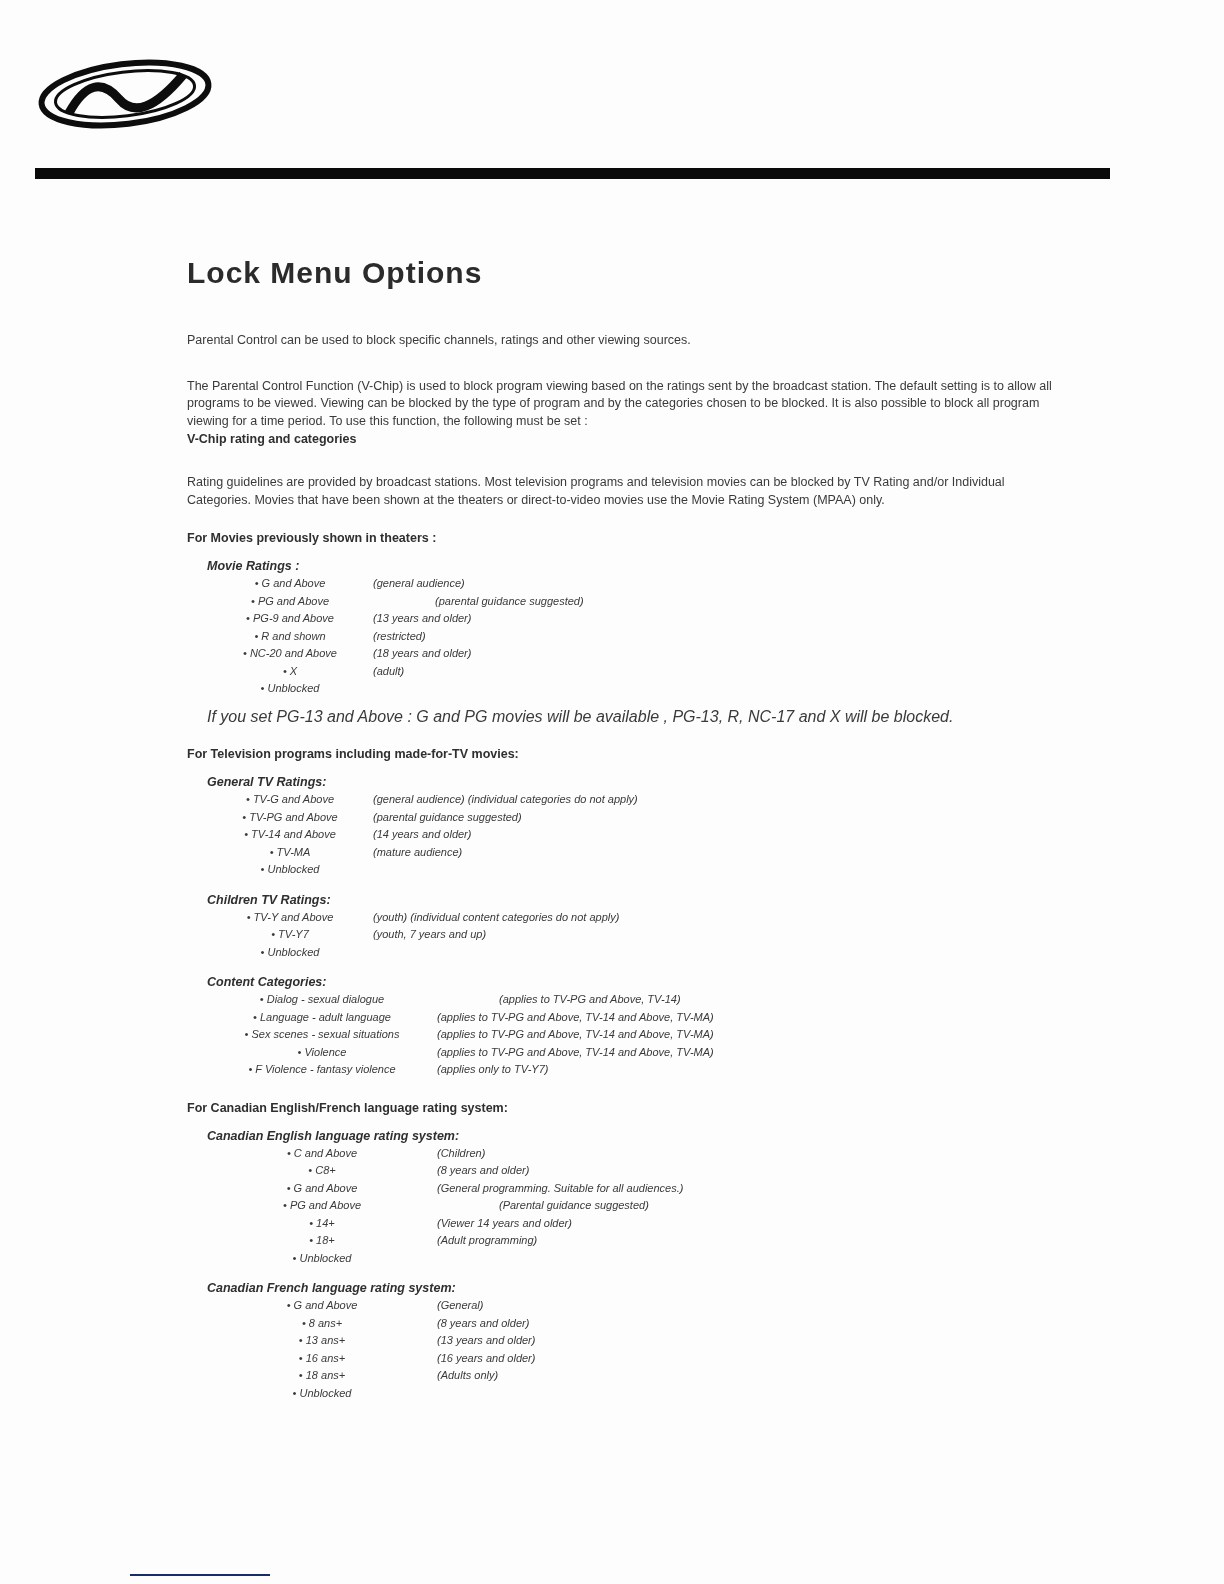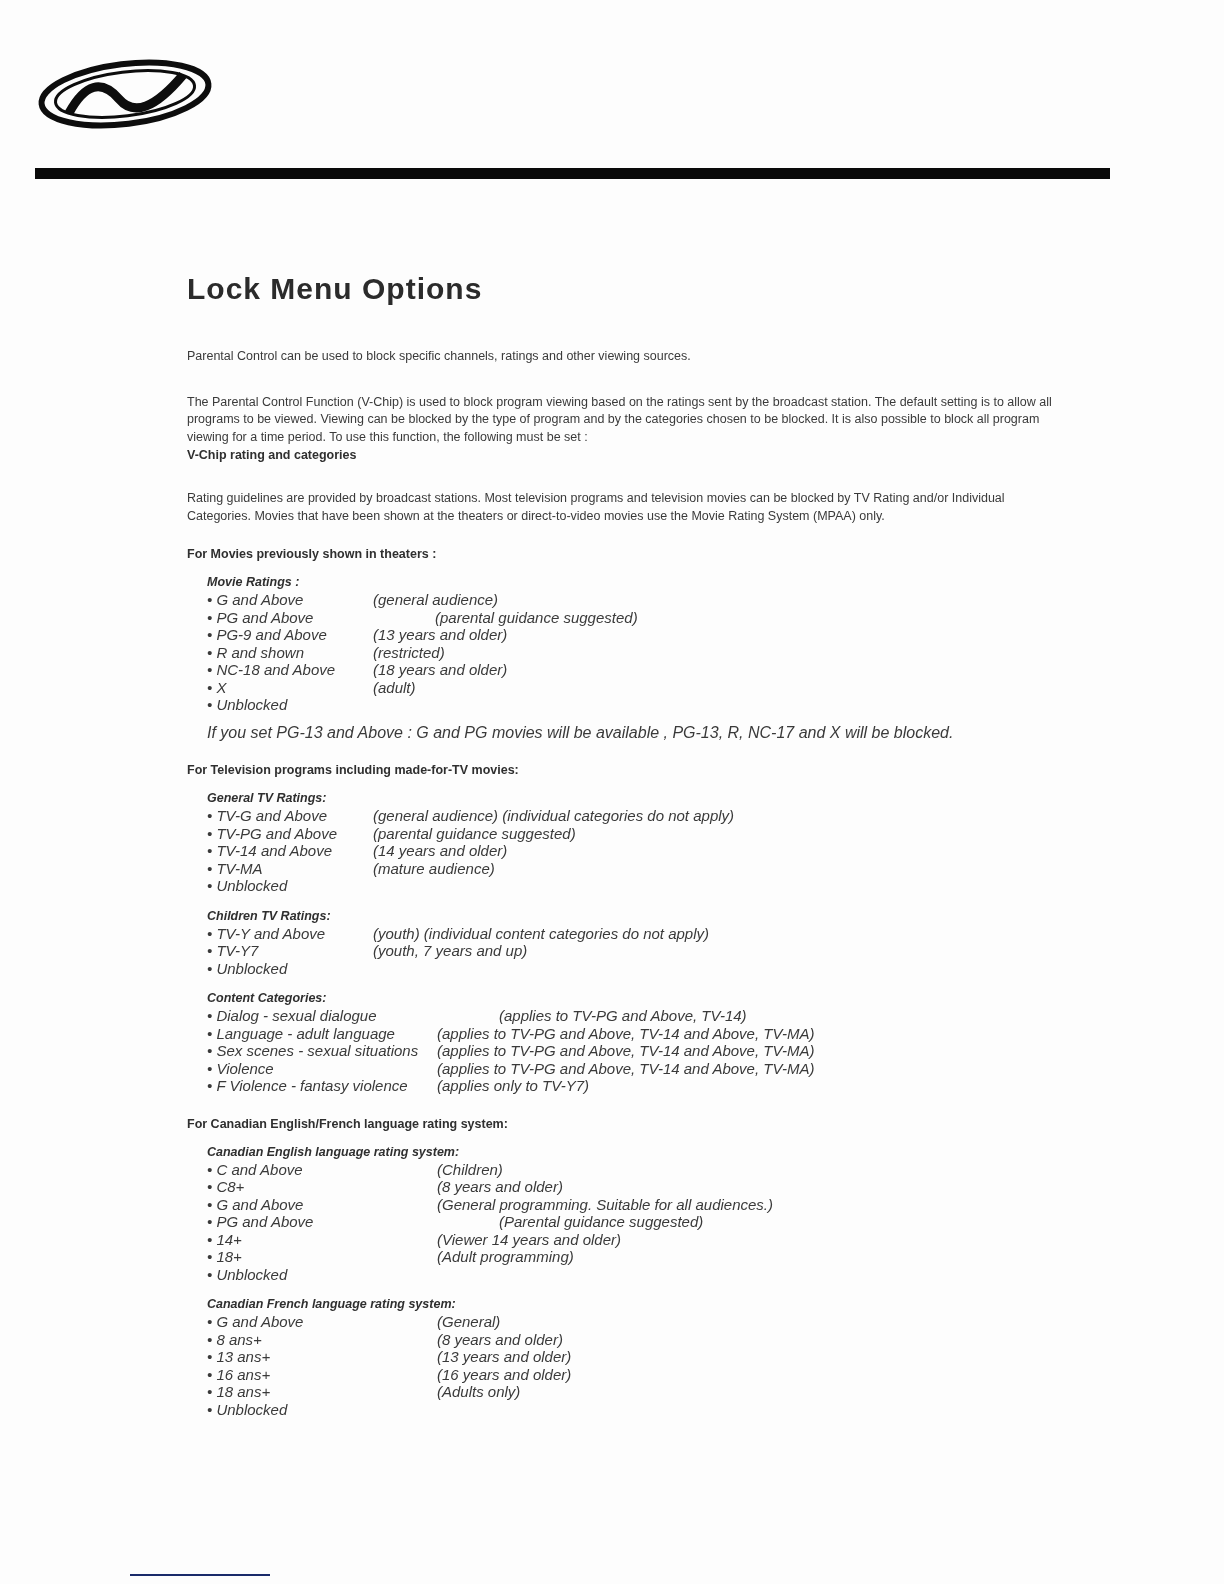--- a/index.html
+++ b/index.html
@@ -26,21 +26,21 @@
     position: absolute;
     left: 35px;
     top: 168px;
     width: 1075px;
     height: 11px;
     background: #0a0a0a;
   }
   .content {
     position: absolute;
     left: 187px;
-    top: 272px;
+    top: 256px;
     width: 870px;
   }
   .doc-title {
     font-size: 30px;
     font-weight: bold;
     color: #2b2b2b;
     letter-spacing: 1px;
     margin-bottom: 42px;
   }
   p, .body-text {
@@ -66,22 +66,23 @@
     font-style: italic;
   }
   .group-title {
     font-size: 12.5px;
     font-weight: bold;
     color: #2f2f2f;
     margin-bottom: 2px;
   }
   .row {
     display: flex;
-    font-size: 15px;
+    font-size: 11px;
     line-height: 17.5px;
+    text-align: center;
   }
   .lbl { flex: 0 0 auto; }
   .dsc { flex: 0 0 auto; }
   
   .col-narrow .lbl { width: 166px; }
   .col-wide .lbl { width: 230px; }
   .dsc.shift { margin-left: 62px; }
   .note {
     font-size: 16px;
     line-height: 17.5px;
@@ -139,21 +140,21 @@
       </div>
       <div class="row">
         <span class="lbl">• PG-9 and Above</span>
         <span class="dsc">(13 years and older)</span>
       </div>
       <div class="row">
         <span class="lbl">• R and shown</span>
         <span class="dsc">(restricted)</span>
       </div>
       <div class="row">
-        <span class="lbl">• NC-18 and Above</span>
+        <span class="lbl">• NC-20 and Above</span>
         <span class="dsc">(18 years and older)</span>
       </div>
       <div class="row">
         <span class="lbl">• X</span>
         <span class="dsc">(adult)</span>
       </div>
       <div class="row">
         <span class="lbl">• Unblocked</span>
         <span class="dsc"></span>
       </div>

